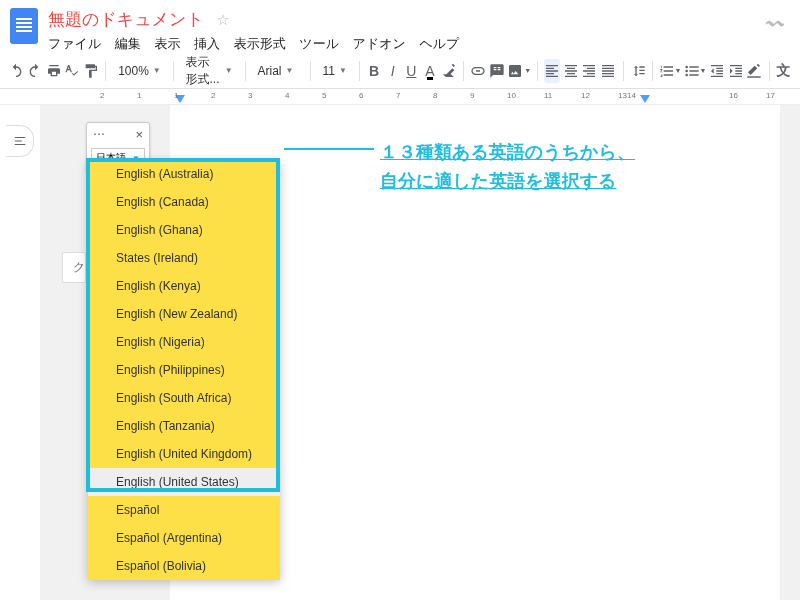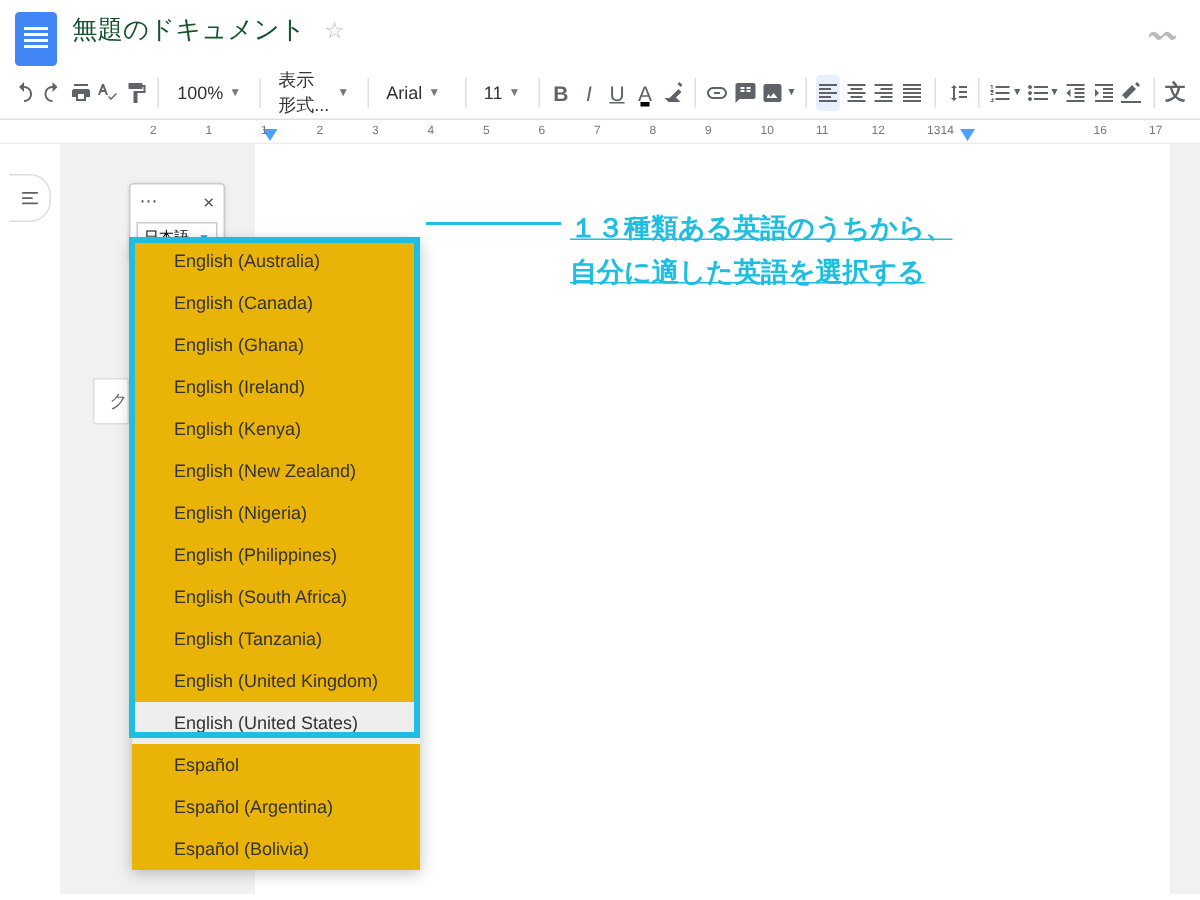--- a/index.html
+++ b/index.html
@@ -2,21 +2,21 @@
 <html><head>
 <meta charset="utf-8">
 <style>
 * { margin: 0; padding: 0; box-sizing: border-box; }
 body { font-family: Arial, "Hiragino Sans", sans-serif; background: #fff; width: 800px; height: 600px; overflow: hidden; position: relative; }
 
 .header { display: flex; align-items: flex-start; padding: 8px 10px 0; }
 .docs-logo { width: 28px; height: 36px; background: #4285f4; border-radius: 3px; margin-right: 10px; position: relative; }
 .docs-logo::before { content: ""; position: absolute; left: 6px; right: 6px; top: 10px; height: 2px; background: #fff; box-shadow: 0 4px 0 #fff, 0 8px 0 #fff, 0 12px 0 #fff; }
 .title-area { flex: 1; }
-.doc-title { font-size: 17px; color: #14532d; }
+.doc-title { font-size: 17px; color: #ef4444; }
 .star { color: #bbb; margin-left: 8px; font-size: 15px; }
 .menus { margin-top: 4px; font-size: 13px; color: #222; }
 .menus span { margin-right: 10px; cursor: pointer; }
 .trend { color: #bbb; font-size: 18px; margin-right: 6px; }
 
 .toolbar { display: flex; align-items: center; padding: 4px 8px; border-bottom: 1px solid #e0e0e0; gap: 2px; height: 36px; }
 .tbtn { width: 24px; height: 24px; display: flex; align-items: center; justify-content: center; color: #5f6368; font-size: 14px; cursor: pointer; border-radius: 3px; }
 .tbtn svg { width: 16px; height: 16px; fill: #5f6368; }
 .tsep { width: 1px; height: 20px; background: #e0e0e0; margin: 0 4px; }
 .tsel { display: flex; align-items: center; font-size: 12px; color: #333; padding: 0 6px; cursor: pointer; gap: 4px; }
@@ -35,21 +35,21 @@
 .side-tab .tab { width: 28px; height: 32px; border: 1px solid #ddd; border-left: none; border-radius: 0 14px 14px 0; display: flex; align-items: center; justify-content: center; color: #555; }
 .page-area { flex: 1; background: #f1f1f1; position: relative; padding-top: 0; }
 .page { background: #fff; margin-left: 130px; margin-right: 20px; height: 100%; position: relative; }
 
 .floating-panel { position: absolute; left: 86px; top: 122px; width: 64px; background: #fff; border: 1px solid #ccc; border-radius: 3px; box-shadow: 0 1px 3px rgba(0,0,0,0.15); z-index: 5; }
 .panel-head { display: flex; justify-content: space-between; padding: 4px 6px; font-size: 12px; color: #555; }
 .panel-close { cursor: pointer; font-size: 13px; }
 .panel-sel { border: 1px solid #ccc; margin: 2px 4px 4px; padding: 2px 4px; font-size: 10px; display: flex; justify-content: space-between; align-items: center; cursor: pointer; }
 .panel-sel .caret { color: #2b9fd9; font-size: 8px; }
 
-.lang-dropdown { position: absolute; left: 88px; top: 160px; width: 192px; background: #eab308; box-shadow: 0 2px 10px rgba(0,0,0,0.25); z-index: 10; max-height: 440px; overflow-y: auto; }
+.lang-dropdown { position: absolute; left: 88px; top: 160px; width: 192px; background: #fde047; box-shadow: 0 2px 10px rgba(0,0,0,0.25); z-index: 10; max-height: 440px; overflow-y: auto; }
 .lang-item { padding: 7px 10px 7px 28px; font-size: 12px; color: #333; cursor: pointer; }
 .lang-item:hover, .lang-hover { background: #eee; }
 .lang-dropdown::-webkit-scrollbar { width: 8px; }
 .lang-dropdown::-webkit-scrollbar-thumb { background: #ccc; border-radius: 4px; }
 
 .highlight-box { position: absolute; border: 4px solid #1fbde0; pointer-events: none; z-index: 20; left: 86px; top: 158px; width: 194px; height: 334px; }
 .pointer-line { position: absolute; left: 284px; top: 148px; width: 90px; height: 2px; background: #1fbde0; z-index: 20; }
 
 .annotation { position: absolute; left: 380px; top: 138px; font-size: 18px; font-weight: bold; color: #1fbde0; line-height: 1.6; z-index: 20; text-decoration: underline; }
 .annotation div { white-space: nowrap; }
@@ -57,20 +57,30 @@
 .clueless { position: absolute; left: 62px; top: 252px; background: #fff; border: 1px solid #ddd; padding: 6px 10px; font-size: 12px; color: #666; border-radius: 2px; z-index: 3; width: 24px; overflow: hidden; }
 </style>
 </head>
 <body>
 
 <div class="header">
   <div class="docs-logo"></div>
   <div class="title-area">
     <span class="doc-title">無題のドキュメント</span>
     <span class="star">☆</span>
+    <div class="menus">
+      <span>ファイル</span>
+      <span>編集</span>
+      <span>表示</span>
+      <span>挿入</span>
+      <span>表示形式</span>
+      <span>ツール</span>
+      <span>アドオン</span>
+      <span>ヘルプ</span>
+    </div>
   </div>
   <div class="trend">〰</div>
 </div>
 
 <div class="toolbar">
   <div class="tbtn">
       <svg viewBox="0 0 24 24">
         <path d="M12 5V1L7 6l5 5V7c3 0 6 2 6 6s-3 6-6 6v2c4 0 8-3 8-8s-4-8-8-8z"></path>
       </svg>
     </div>
@@ -255,21 +265,21 @@
       <span class="caret">▼</span>
   </div>
 </div>
 
 <div class="clueless">ク</div>
 
 <div class="lang-dropdown" id="lang-list">
     <div class="lang-item">English (Australia)</div>
     <div class="lang-item">English (Canada)</div>
     <div class="lang-item">English (Ghana)</div>
-    <div class="lang-item">English (Ireland)</div>
+    <div class="lang-item">States (Ireland)</div>
     <div class="lang-item">English (Kenya)</div>
     <div class="lang-item">English (New Zealand)</div>
     <div class="lang-item">English (Nigeria)</div>
     <div class="lang-item">English (Philippines)</div>
     <div class="lang-item">English (South Africa)</div>
     <div class="lang-item">English (Tanzania)</div>
     <div class="lang-item">English (United Kingdom)</div>
     <div class="lang-item lang-hover">English (United States)</div>
     <div class="lang-item">Español</div>
     <div class="lang-item">Español (Argentina)</div>

